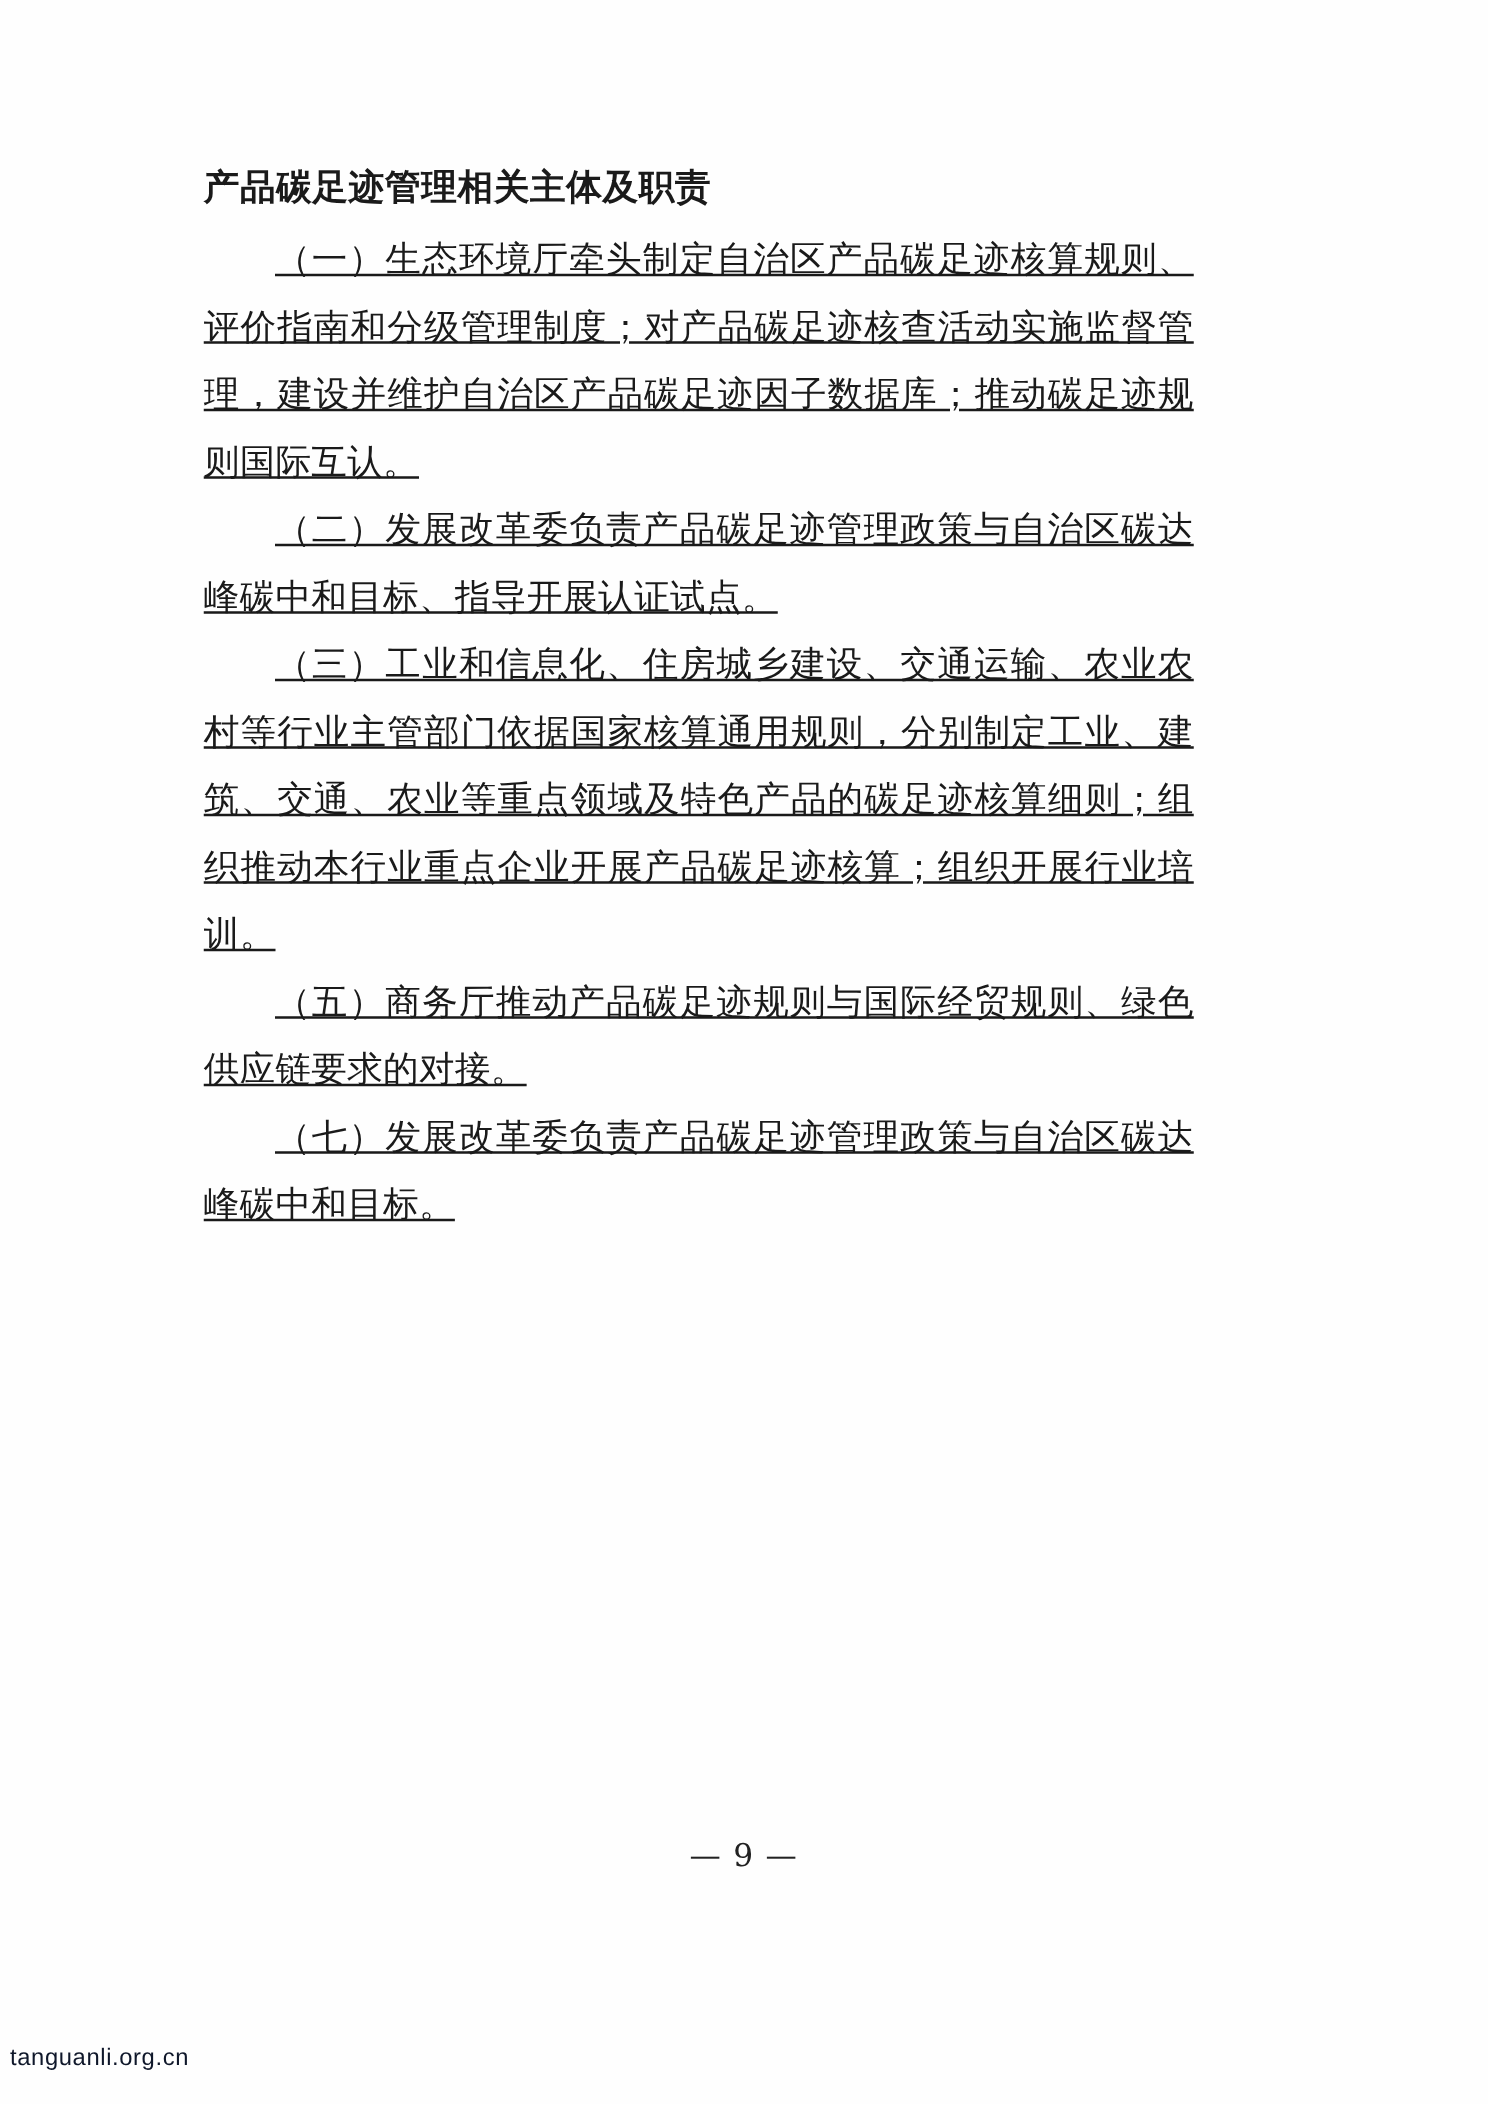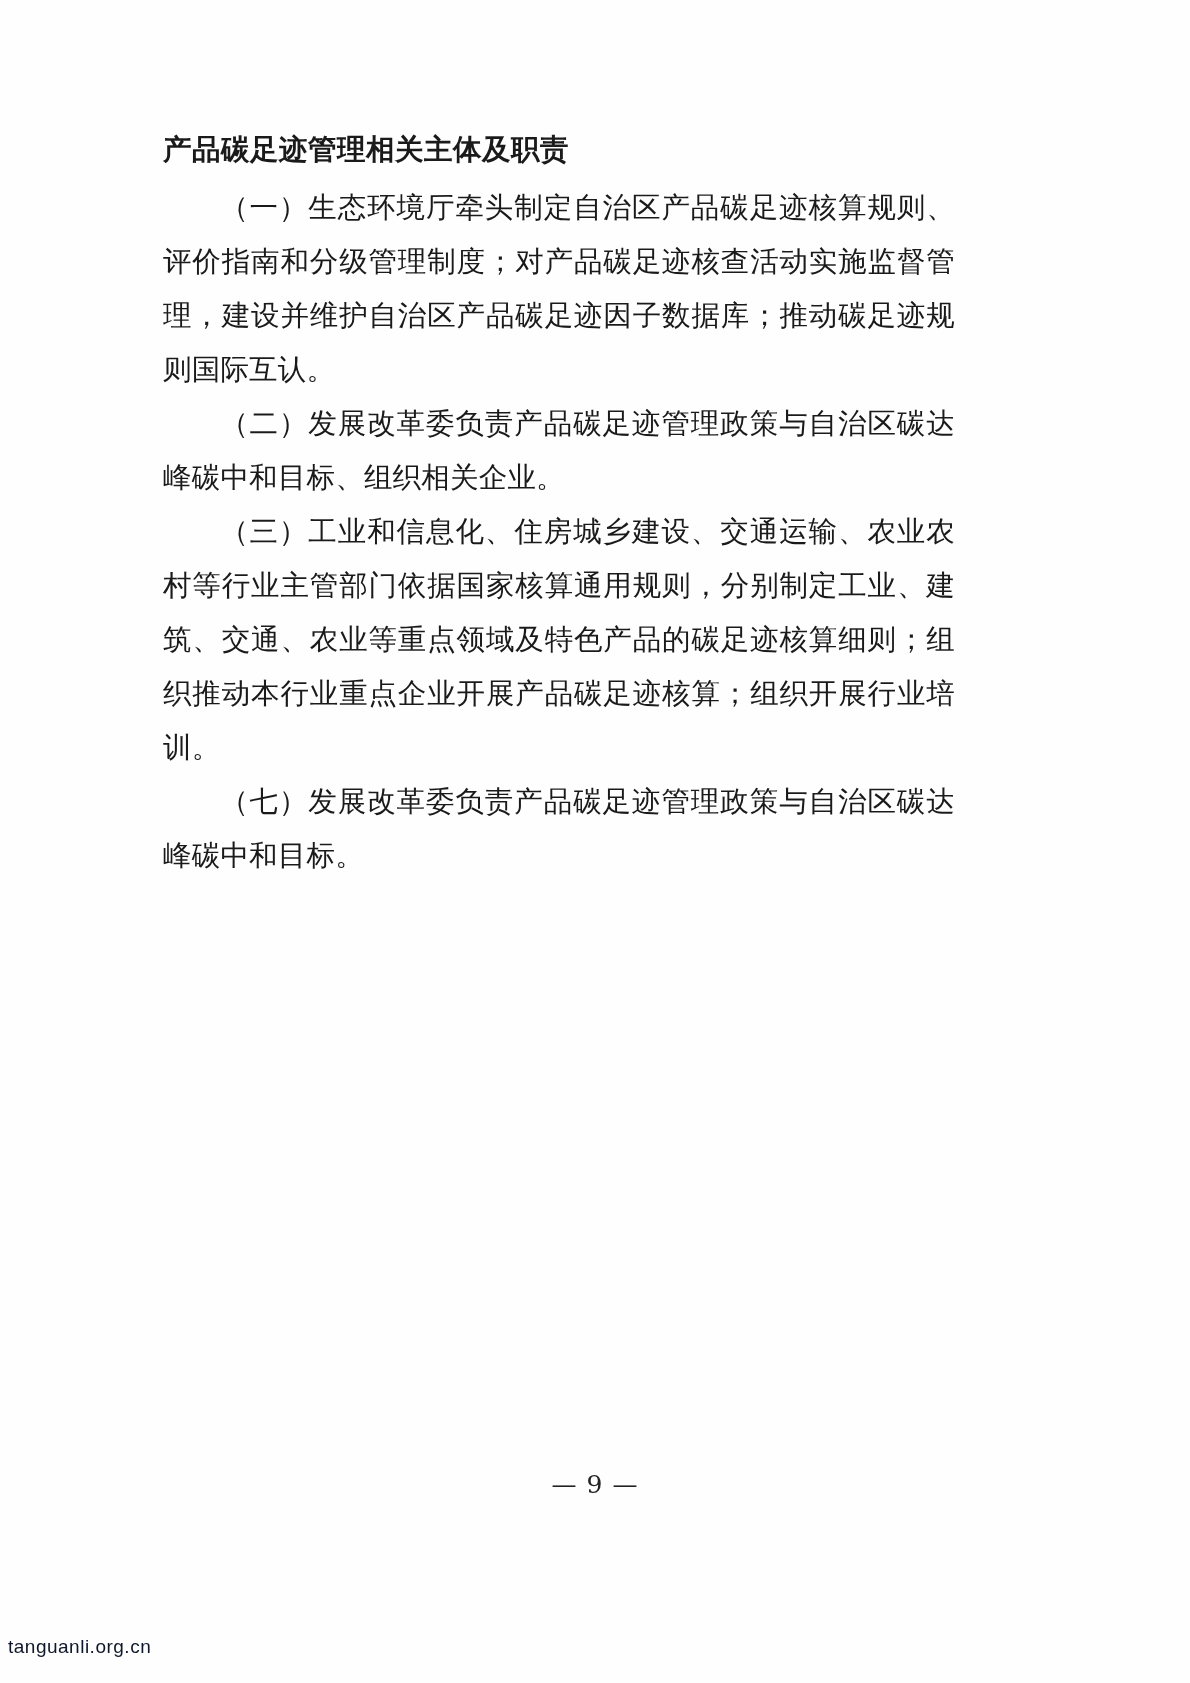--- a/index.html
+++ b/index.html
@@ -39,20 +39,21 @@
   }
   .para {
     font-size: 28.5px;
     line-height: 54px;
     text-align: justify;
     text-justify: inter-ideograph;
     text-indent: 2em;
     margin: 0;
     letter-spacing: 0.2px;
     font-family: "DejaVu Serif", "Liberation Serif", serif;
+    text-decoration: underline;
   }
   .page-number {
     position: absolute;
     left: 0;
     right: 0;
     top: 1470px;
     text-align: center;
     font-size: 25px;
     font-family: "DejaVu Serif", "Liberation Serif", serif;
     color: #222;
@@ -72,25 +73,26 @@
 <body>
 
 <div class="page">
 
   <div class="content">
 
     <h1 class="doc-heading">产品碳足迹管理相关主体及职责</h1>
 
     <p class="para">（一）生态环境厅牵头制定自治区产品碳足迹核算规则、评价指南和分级管理制度；对产品碳足迹核查活动实施监督管理，建设并维护自治区产品碳足迹因子数据库；推动碳足迹规则国际互认。</p>
 
-    <p class="para">（二）发展改革委负责产品碳足迹管理政策与自治区碳达峰碳中和目标、组织相关企业。</p>
+    <p class="para">（二）发展改革委负责产品碳足迹管理政策与自治区碳达峰碳中和目标、指导开展认证试点。</p>
 
     <p class="para">（三）工业和信息化、住房城乡建设、交通运输、农业农村等行业主管部门依据国家核算通用规则，分别制定工业、建筑、交通、农业等重点领域及特色产品的碳足迹核算细则；组织推动本行业重点企业开展产品碳足迹核算；组织开展行业培训。</p>
 
 
+    <p class="para">（五）商务厅推动产品碳足迹规则与国际经贸规则、绿色供应链要求的对接。</p>
 
 
     <p class="para">（七）发展改革委负责产品碳足迹管理政策与自治区碳达峰碳中和目标。</p>
 
   </div>
 
   <div class="page-number">— 9 —</div>
 
   <div class="watermark">tanguanli.org.cn</div>
 

